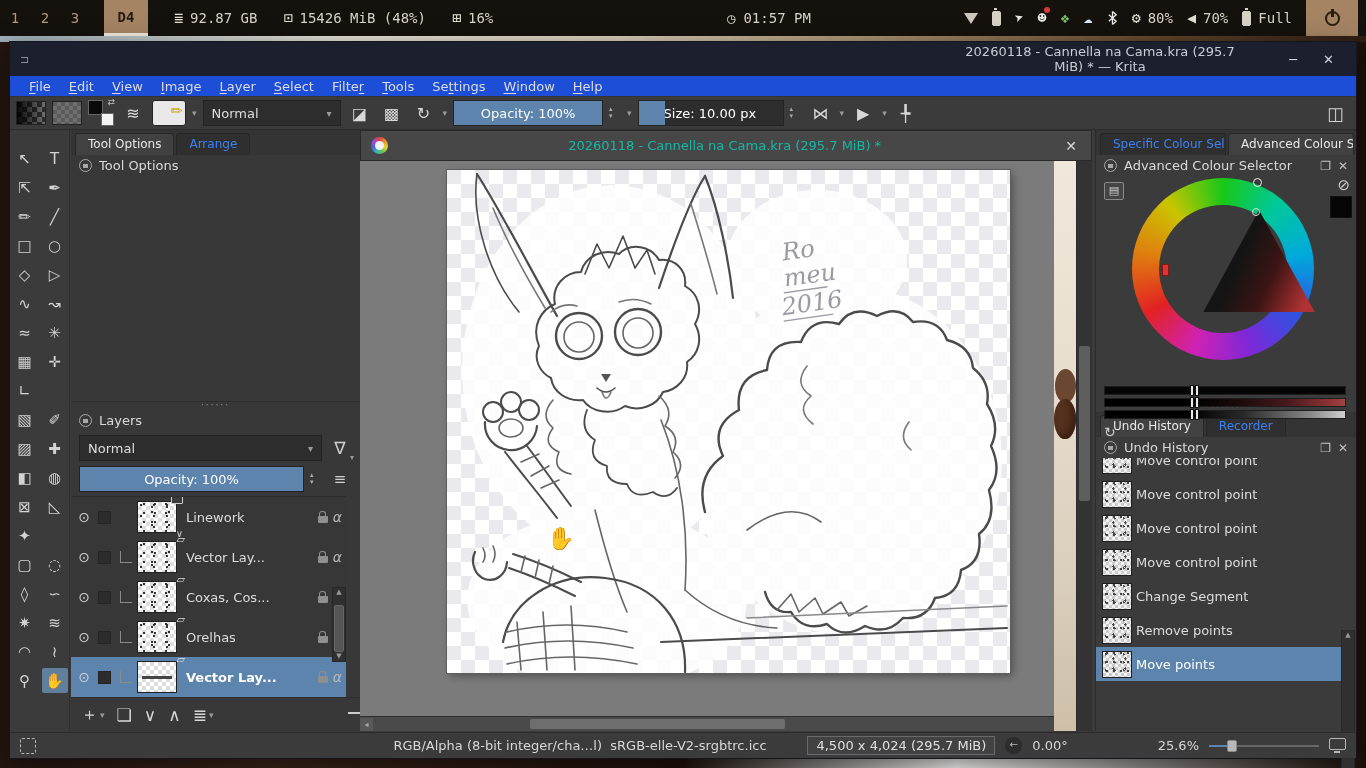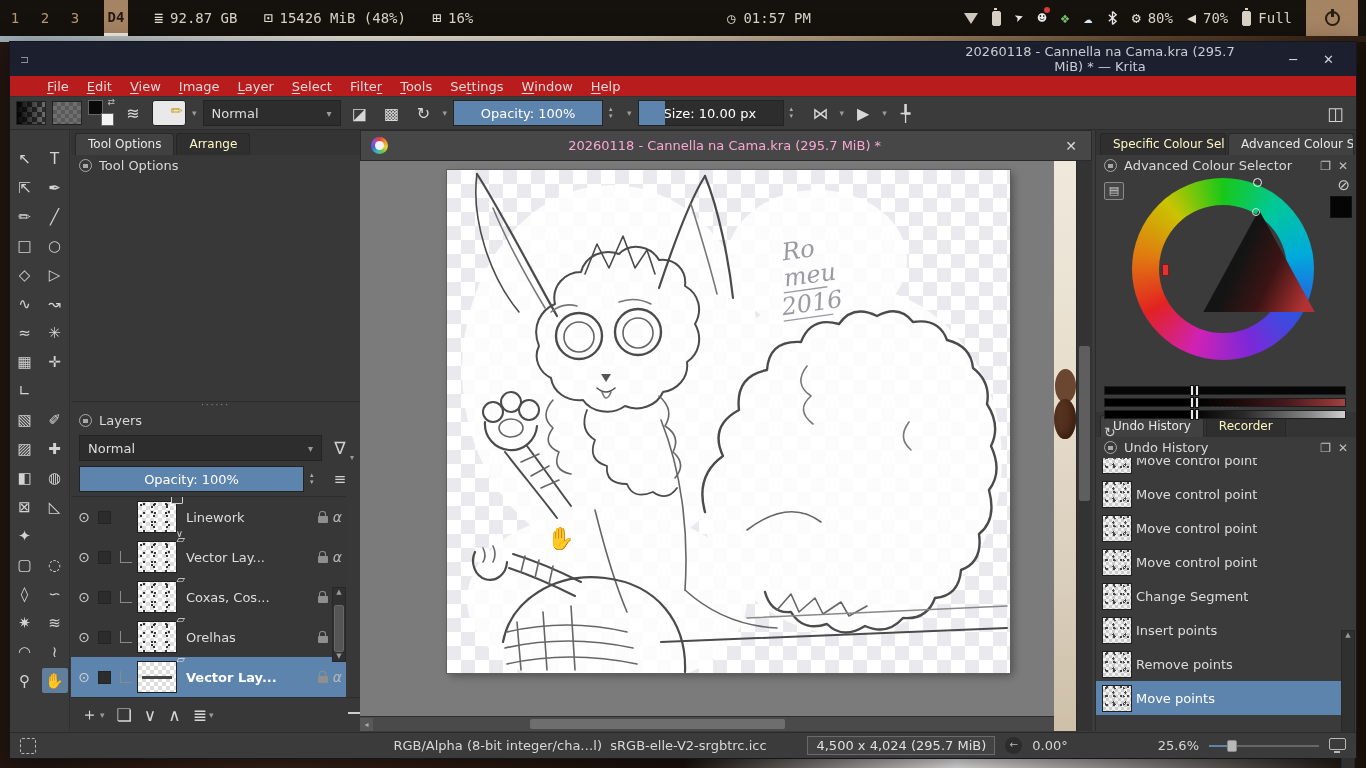--- a/index.html
+++ b/index.html
@@ -11,21 +11,21 @@
   }
   
   .wp-top { position:absolute; left:0; top:36px; width:1366px; height:6px;
     background:linear-gradient(90deg,#9fb0ba,#e9e5da 25%,#ddd2bd 45%,#a98f6e 65%,#63452c 85%,#2e1d12); }
   .wp-bottom { position:absolute; left:0; top:758px; width:1366px; height:10px;
     background:linear-gradient(90deg,#5d4a33,#c3a87f 15%,#3d2c1c 30%,#96764f 45%,#6b4a2e 60%,#b89a6e 75%,#2a1a10 90%,#4a3categ20); }
   
   .sysbar { position:absolute; left:0; top:0; width:1366px; height:36px; background:#15110d;
     display:flex; align-items:center; color:#d8d2c6; font-family:"DejaVu Sans Mono","Liberation Mono",monospace; font-size:14px; }
   .ws { width:30px; text-align:center; color:#b49877; height:36px; line-height:36px; cursor:default; }
-  .ws-active { width:24px; margin-left:14px; background:#a58464; color:#241a12; font-weight:bold;
+  .ws-active { width:44px; margin-left:14px; background:#a58464; color:#241a12; font-weight:bold;
     height:36px; line-height:34px; text-align:center; border-bottom:3px solid #f2ece2; }
   .sysstat { display:flex; align-items:center; gap:7px; margin-left:26px; }
   .sysstat .g { font-size:15px; color:#e4ded2; }
   .sys-clock { position:absolute; left:727px; display:flex; gap:8px; align-items:center; }
   .tray { margin-left:auto; display:flex; align-items:center; gap:14px; padding-right:8px; }
   .tri-wifi { width:0; height:0; border-left:7px solid transparent; border-right:7px solid transparent; border-top:11px solid #cfc9bd; }
   .batt { width:9px; height:15px; border:1.5px solid #d8d2c6; border-radius:2px; position:relative; background:#d8d2c6; }
   .batt::before { content:""; position:absolute; top:-4px; left:1.5px; width:3px; height:2px; background:#d8d2c6; }
   .pwr-wrap { background:#a58464; width:52px; height:36px; display:flex; align-items:center; justify-content:center; }
   .pwr { width:15px; height:15px; border:2px solid #2a1d12; border-radius:50%; position:relative; }
@@ -33,21 +33,21 @@
   .glyph { font-size:15px; }
   .discord { position:relative; }
   .discord::after { content:""; position:absolute; right:-3px; top:-2px; width:6px; height:6px; border-radius:50%; background:#d83a3a; }
   
   .win { position:absolute; left:10px; top:42px; width:1346px; height:716px; background:#3b3b3b;
     box-shadow:0 0 0 1px #14161f, 0 6px 24px rgba(0,0,0,.55); display:flex; flex-direction:column; }
   .titlebar { height:34px; background:#1c1f2e; display:flex; align-items:center; padding:0 10px; color:#c9cdd6; flex:none; }
   .tb-shade { color:#8a8fa0; font-size:11px; }
   .tb-title { position:absolute; left:950px; width:280px; text-align:center; font-size:13px; }
   .tb-btns { margin-left:auto; display:flex; gap:26px; font-size:13px; color:#cfd3dc; padding-right:12px; }
-  .menubar { height:21px; background:#b91c1c; border-bottom:1px solid #333; display:flex; align-items:center; gap:2px; padding-left:28px; flex:none; }
+  .menubar { height:21px; background:#1d4ed8; border-bottom:1px solid #333; display:flex; align-items:center; gap:2px; padding-left:10px; flex:none; }
   .menu-item { padding:0 9px; color:#dcdcdc; font-size:13px; cursor:default; }
   .menu-item u { text-decoration:underline; text-underline-offset:2px; }
   
   .toolbar { height:33px; background:#3b3b3b; border-bottom:1px solid #2c2c2c; display:flex; align-items:center; gap:6px; padding:0 6px; flex:none; }
   .sw { width:30px; height:24px; border:1px solid #222; }
   .sw-grad { background:linear-gradient(90deg,#111,#eee), repeating-conic-gradient(#777 0 25%,#333 0 50%); background-blend-mode:multiply; background-size:100% 100%,10px 10px; }
   .sw-pat { background:repeating-conic-gradient(#6f6f6f 0 25%,#5a5a5a 0 50%); background-size:8px 8px; }
   .fgbg { width:26px; height:26px; position:relative; }
   .fgbg .fg { position:absolute; left:0; top:0; width:15px; height:15px; background:#0a0a0a; border:1px solid #666; }
   .fgbg .bg { position:absolute; right:0; bottom:0; width:13px; height:13px; background:#f4f4f4; border:1px solid #666; }
@@ -69,21 +69,21 @@
   .main { flex:1; position:relative; background:#3b3b3b; }
   
   .toolbox { position:absolute; left:0; top:0; width:60px; height:601px; background:#3b3b3b; border-right:1px solid #2e2e2e;
     display:grid; grid-template-columns:26px 26px; gap:4px 4px; justify-content:center; padding-top:16px; align-content:start; }
   .tool { width:26px; height:25px; display:flex; align-items:center; justify-content:center; color:#d3d3d3; font-size:15px; border-radius:2px; }
   .tool.active { background:#5f7f9d; color:#fff; }
   .tool.spacer { visibility:hidden; }
   
   .leftdock { position:absolute; left:61px; top:0; width:289px; height:601px; background:#383838; display:flex; flex-direction:column; }
   .dock-tabs { height:25px; display:flex; align-items:flex-end; gap:2px; padding-left:4px; background:#343434; flex:none; }
-  .dock-tab { background:#2f2f2f; color:#fef9c3; font-size:12px; padding:3px 12px 4px; border:1px solid #272727; border-bottom:none; border-radius:3px 3px 0 0; white-space:nowrap; overflow:hidden; }
+  .dock-tab { background:#2f2f2f; color:#3b82f6; font-size:12px; padding:3px 12px 4px; border:1px solid #272727; border-bottom:none; border-radius:3px 3px 0 0; white-space:nowrap; overflow:hidden; }
   .dock-tab.active { background:#414141; color:#e8e8e8; }
   .dock-head { height:21px; display:flex; align-items:center; gap:7px; padding:0 8px; color:#d9d9d9; font-size:13px; flex:none; }
   .hdr-lock { width:13px; height:13px; border:1.3px solid #a8a8a8; border-radius:50%; position:relative; flex:none; }
   .hdr-lock::after { content:""; position:absolute; left:3px; top:4px; width:5px; height:4px; background:#a8a8a8; }
   .hdr-sp { flex:1; }
   .hdr-ico { color:#c2c2c2; font-size:12px; }
   .no-options { padding:6px 10px; color:#cfcfcf; }
   .dots-h { text-align:center; color:#8a8a8a; font-size:9px; letter-spacing:2px; height:8px; line-height:6px; flex:none; }
   
   .layers { display:flex; flex-direction:column; flex:1; border-top:1px solid #2d2d2d; }
@@ -127,21 +127,21 @@
   .lb { color:#d5d5d5; font-size:17px; display:flex; align-items:center; }
   .lb .mini-arr { margin-left:2px; }
   .trash { width:13px; height:12px; background:#cdcdcd; clip-path:polygon(8% 0,92% 0,82% 100%,18% 100%); position:relative; margin-top:4px; }
   .trash-wrap { margin-left:auto; position:relative; }
   .trash-wrap::before { content:""; position:absolute; left:-2px; top:-3px; width:17px; height:2.4px; background:#cdcdcd; }
   
   .mdi { position:absolute; left:350px; top:0; width:732px; height:601px; display:flex; flex-direction:column; }
   .mdi-title { height:31px; background:#474747; border:1px solid #2a2a2a; display:flex; align-items:center; padding:0 10px; flex:none; }
   .krita-ico { width:17px; height:17px; border-radius:50%; background:conic-gradient(#e14040,#e88f2e,#ead33a,#6cc24a,#35b8c0,#4a5fd0,#a34ad0,#e14040); position:relative; }
   .krita-ico::after { content:""; position:absolute; left:4px; top:4px; width:9px; height:9px; border-radius:50%; background:#f2f2f2; }
-  .mdi-title-text { flex:1; text-align:center; color:#f9a8d4; font-size:13px; }
+  .mdi-title-text { flex:1; text-align:center; color:#14b8a6; font-size:13px; }
   .mdi-close { color:#d8d8d8; font-size:14px; padding:0 4px; }
   .mdi-body { flex:1; display:flex; }
   .view-col { flex:1; display:flex; flex-direction:column; }
   .canvas-area { flex:1; background:#7b7b7b; position:relative; overflow:hidden; }
   .paper { position:absolute; left:87px; top:9px; width:563px; height:503px; box-shadow:0 0 0 1px #5e5e5e,3px 3px 8px rgba(0,0,0,.35); background:#fff; }
   .hscroll { height:15px; background:#4a4a4a; border-top:1px solid #2e2e2e; position:relative; flex:none; }
   .hscroll .sb-thumb-h { position:absolute; left:170px; top:2px; width:255px; height:10px; background:#6e6e6e; border-radius:2px; }
   .hscroll .corner-btn { position:absolute; left:0; top:1px; width:13px; height:13px; background:#585858; color:#aaa; font-size:8px; text-align:center; line-height:13px; }
   .wpgap { width:22px; background:linear-gradient(180deg,#efe9dc,#e7ddcc 40%,#d9cdbb 75%,#cec0a8); position:relative; }
   .wpgap::before { content:""; position:absolute; left:1px; top:208px; width:21px; height:34px; border-radius:50%; background:#6b4630; }
@@ -655,24 +655,20 @@
             <div class="undo-row">
               <span class="uthumb"></span>
               <span class="ulabel">Move control point</span>
             </div>
 
             <div class="undo-row">
               <span class="uthumb"></span>
               <span class="ulabel">Change Segment</span>
             </div>
 
-            <div class="undo-row">
-              <span class="uthumb"></span>
-              <span class="ulabel">Insert points</span>
-            </div>
 
             <div class="undo-row">
               <span class="uthumb"></span>
               <span class="ulabel">Remove points</span>
             </div>
 
             <div class="undo-row selected">
               <span class="uthumb"></span>
               <span class="ulabel">Move points</span>
             </div>

